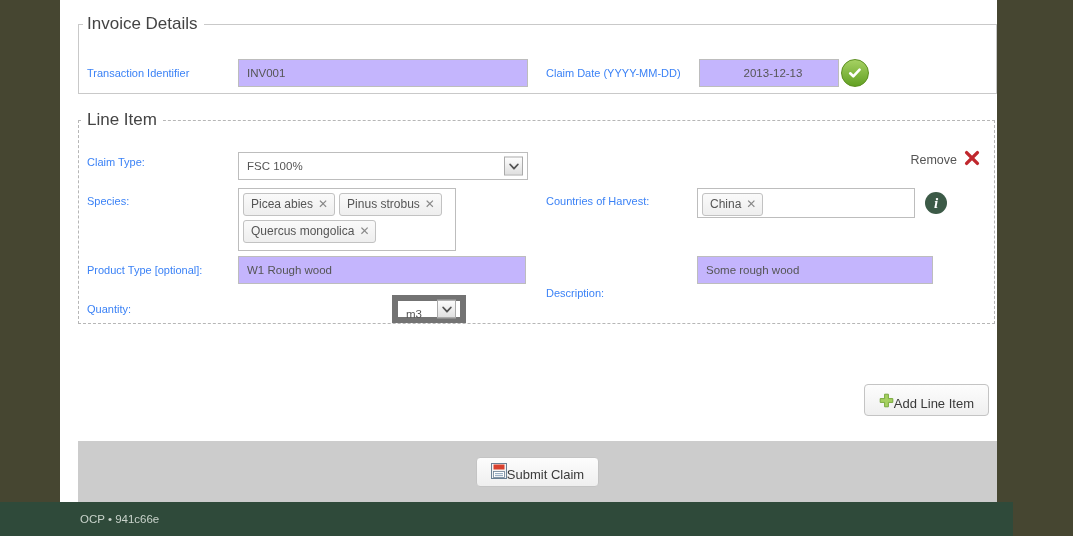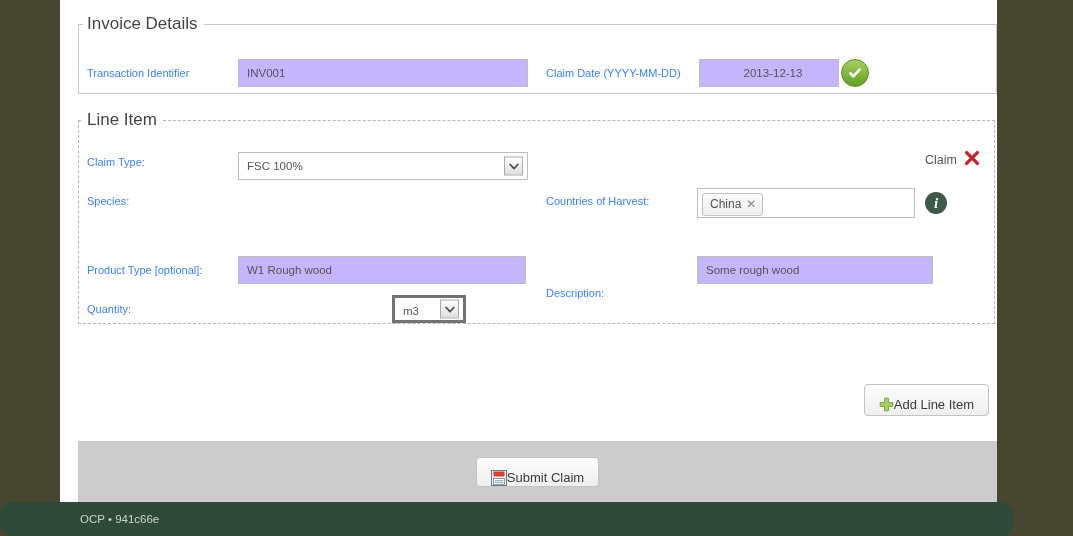--- a/index.html
+++ b/index.html
@@ -121,21 +121,21 @@
 
   
   .sel {
     position: absolute;
     box-sizing: border-box;
     border: 1px solid #bdbdbd;
     background: #ffffff;
     height: 28px;
   }
   .sel.focused {
-    border: 3px solid #737373;
+    border: 6px solid #737373;
   }
   .sel .sel-val {
     position: absolute;
     left: 8px;
     top: 0;
     height: 100%;
     line-height: 27px;
     font-size: 11.5px;
     color: #555555;
   }
@@ -197,29 +197,29 @@
     font-size: 15px;
     font-weight: bold;
     font-style: italic;
     line-height: 22px;
   }
 
   
   .btn {
     box-sizing: border-box;
     display: inline-flex;
-    align-items: flex-start;
+    align-items: flex-end;
     justify-content: center;
     border: 1px solid #c4c4c4;
     border-radius: 4px;
     background-image: linear-gradient(#fdfdfd, #efefef);
     color: #3a3a3a;
     font-size: 13px;
     cursor: pointer;
-    padding: 12px 14px;
+    padding: 4px 14px;
   }
 
   #add-line-item-button {
     position: absolute;
     right: 8px;
     top: 384px;
     height: 32px;
   }
 
   
@@ -242,21 +242,20 @@
     left: 0;
     top: 502px;
     width: 1013px;
     height: 34px;
     background: #2f4a3a;
     color: #c9d3cb;
     font-size: 11.5px;
     line-height: 34px;
     padding-left: 80px;
     box-sizing: border-box;
-    border-radius: 13px;
   }
 </style>
 </head>
 <body>
 
 <div id="page-wrap">
 
   <div id="content">
 
     <fieldset id="invoice-details">
@@ -274,41 +273,50 @@
         <svg width="16" height="16" viewBox="0 0 16 16" aria-hidden="true">
           <path d="M3.2 8.3 L6.3 11.3 L12.6 4.6" stroke="#ffffff" stroke-width="2.6" fill="none" stroke-linecap="round" stroke-linejoin="round"></path>
         </svg>
       </span>
     </fieldset>
 
     <fieldset id="line-item">
       <legend>Line Item</legend>
 
       <div id="remove-line-item">
-        <span class="rm-label">Claim</span>
+        <span class="rm-label">Remove</span>
         <span>
           <svg width="16" height="16" viewBox="0 0 16 16" aria-hidden="true">
             <path d="M2.6 2.6 L13.4 13.4 M13.4 2.6 L2.6 13.4" stroke="#c0272d" stroke-width="3.4" stroke-linecap="round"></path>
           </svg>
         </span>
       </div>
 
       <label class="fld-label" style="left:8px; top:25px;">Claim Type:</label>
 
       <div class="sel" style="left:159px; top:22px; width:290px;">
         <span class="sel-val">FSC 100%</span>
         <span class="sel-arrow">
           <svg width="10" height="8" viewBox="0 0 10 8" aria-hidden="true">
             <path d="M1.2 2 L5 6.2 L8.8 2" stroke="#555555" stroke-width="1.8" fill="none" stroke-linecap="round" stroke-linejoin="round"></path>
           </svg>
         </span>
       </div>
 
       <label class="fld-label" style="left:8px; top:64px;">Species:</label>
 
+      <div class="tokenbox" style="left:159px; top:58px; width:218px;">
+        <span class="token">
+          <span>Picea abies</span><span class="tok-x">✕</span>
+        </span><span class="token">
+          <span>Pinus strobus</span><span class="tok-x">✕</span>
+        </span><span class="token">
+          <span>Quercus mongolica</span><span class="tok-x">✕</span>
+        </span>
+      </div>
 
       <label class="fld-label" style="left:467px; top:64px;">Countries of Harvest:</label>
 
       <div class="tokenbox" style="left:618px; top:58px; width:218px; height:30px;">
         <span class="token">
           <span>China</span><span class="tok-x">✕</span>
         </span>
       </div>
 
       <span class="icon-info" style="left:846px; top:62px;">i</span>

